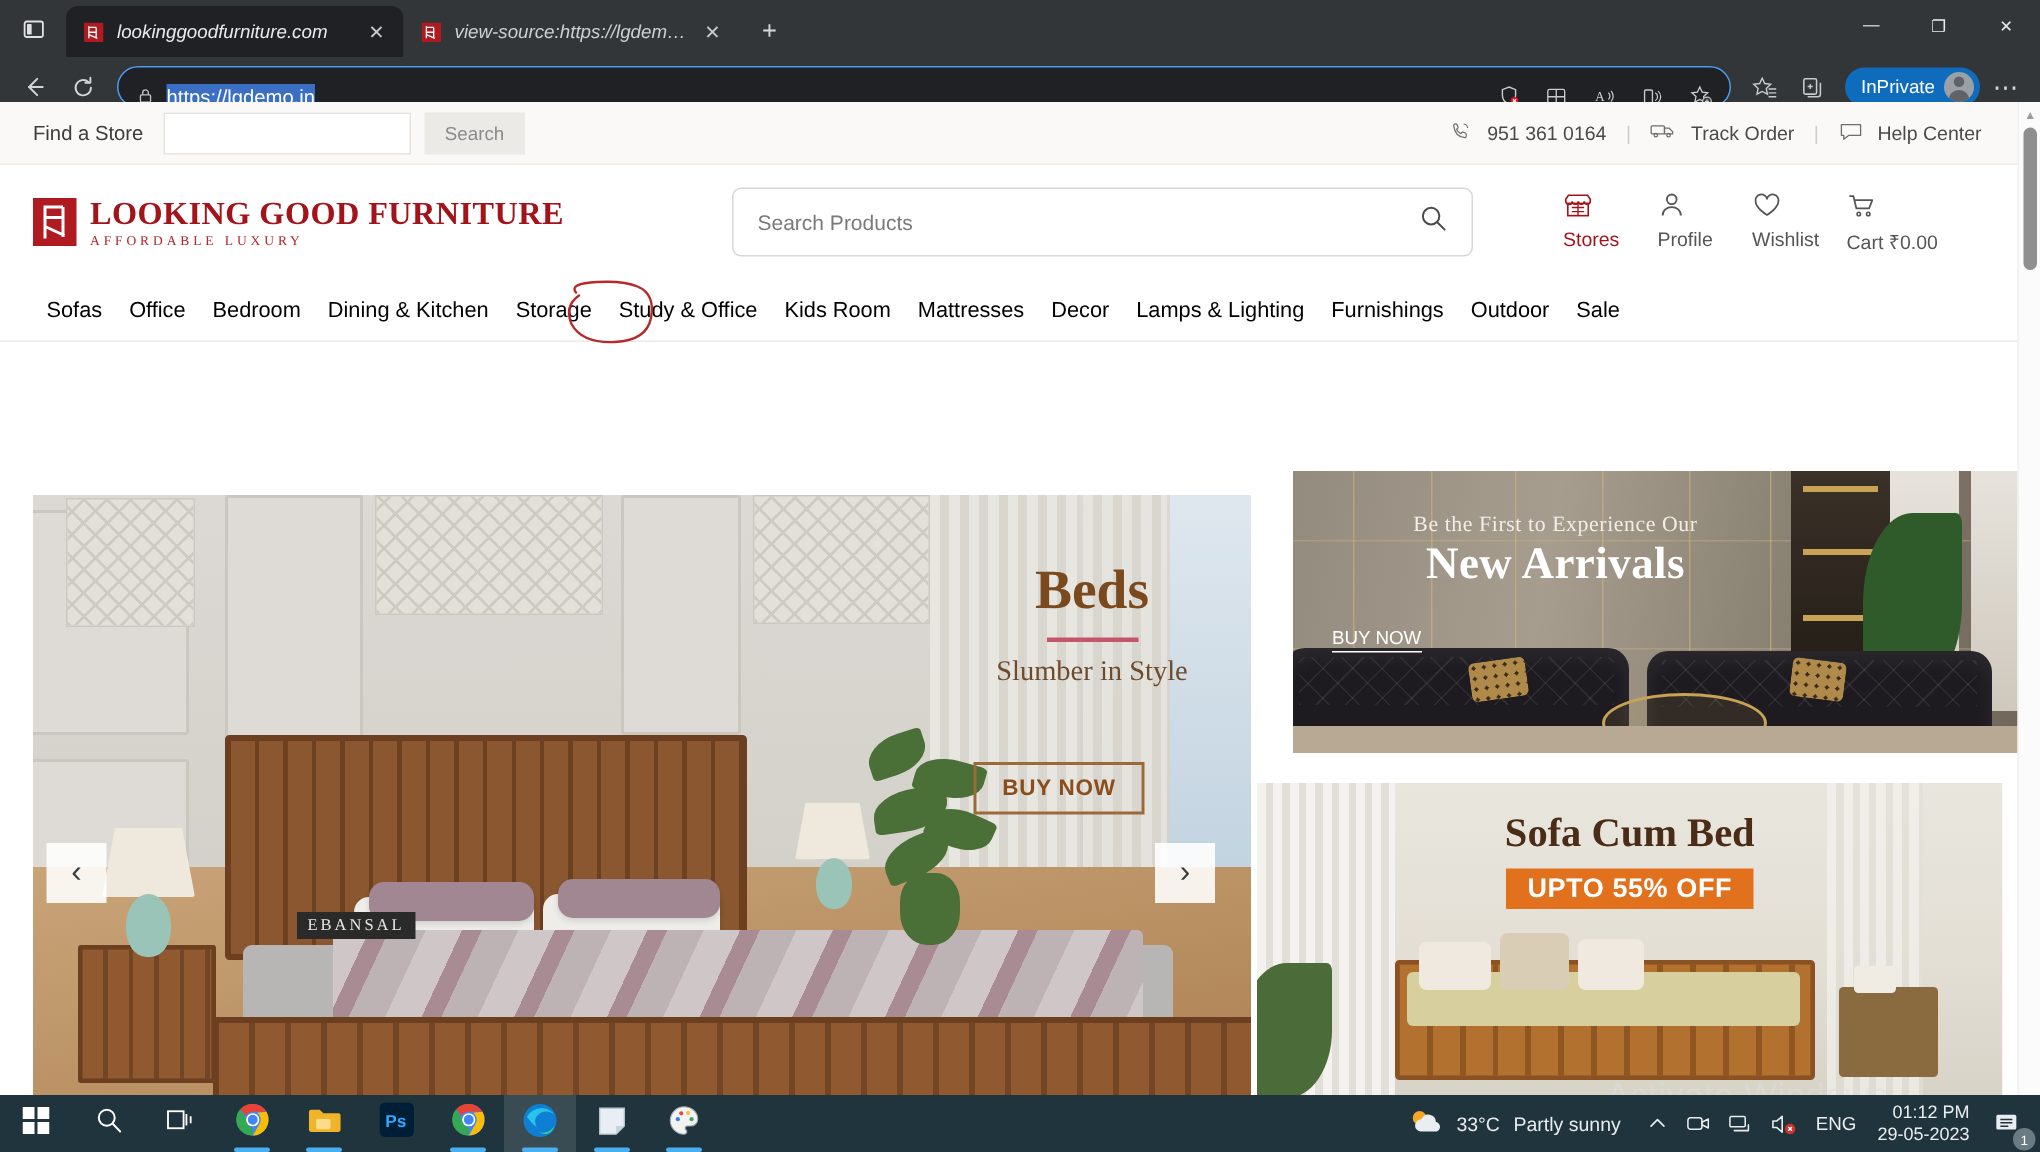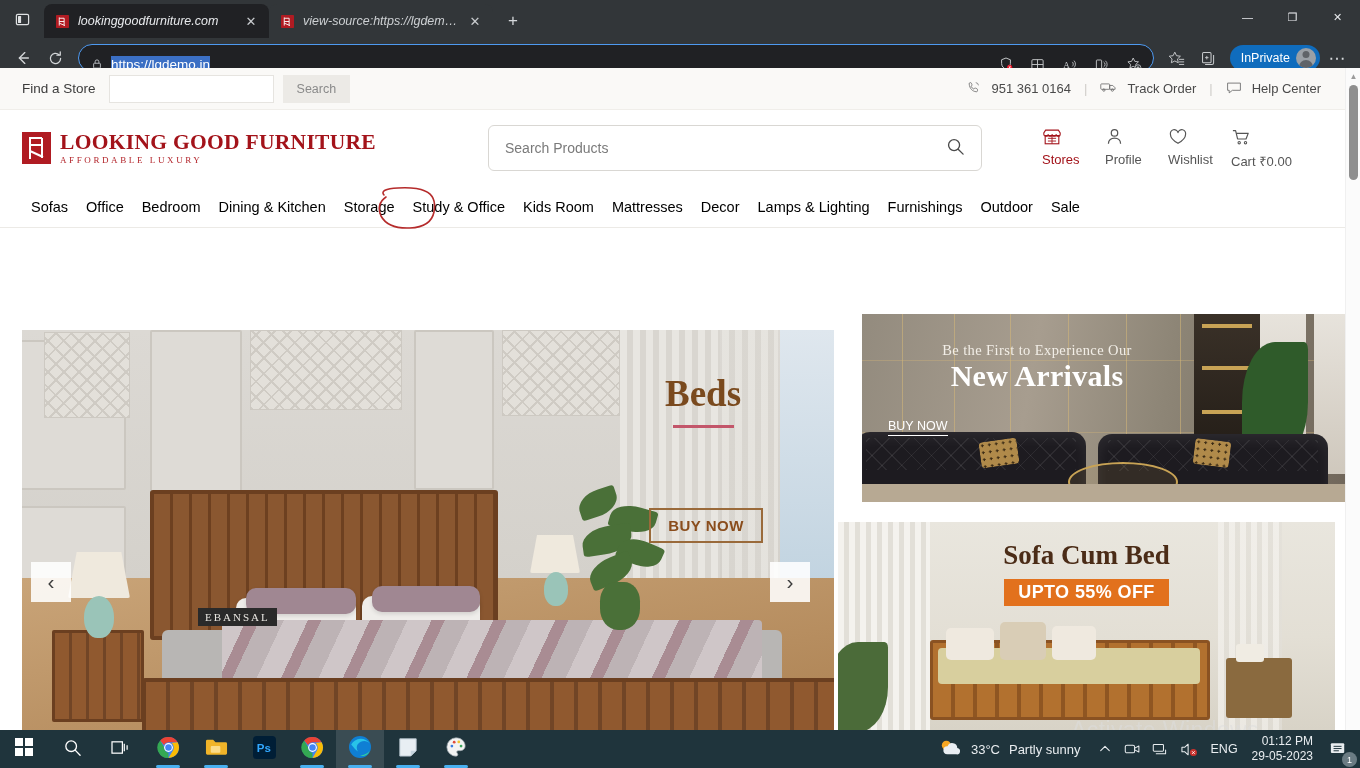--- a/index.html
+++ b/index.html
@@ -448,23 +448,24 @@
           <div class="leaf" style="left:556px;top:160px;width:40px;height:26px;transform:rotate(-18deg);"></div>
           <div class="leaf" style="left:588px;top:176px;width:46px;height:26px;transform:rotate(16deg);"></div>
           <div class="leaf" style="left:560px;top:196px;width:50px;height:28px;transform:rotate(-8deg);"></div>
           <div class="leaf" style="left:596px;top:210px;width:44px;height:26px;transform:rotate(24deg);"></div>
           <div class="leaf" style="left:566px;top:228px;width:46px;height:26px;transform:rotate(-22deg);"></div>
           <div class="plant-pot" style="left:578px;top:252px;width:40px;height:48px;background:#4a7038;"></div>
 
           <div class="lamp-shade" style="left:508px;top:205px;width:50px;height:38px;clip-path:polygon(14% 0,86% 0,100% 100%,0 100%);"></div>
           <div class="lamp-base" style="left:522px;top:242px;width:24px;height:34px;"></div>
 
-          <div class="hero-copy" style="left:556px;top:42px;width:250px;">
+          <div class="hero-copy" style="left:581px;top:42px;width:250px;">
             <div id="beds-title">Beds</div>
             <div id="beds-rule"></div>
+            <div id="beds-sub">Slumber in Style</div>
           </div>
           <div class="hero-copy" style="left:604px;top:178px;width:160px;">
             <span id="beds-btn">BUY NOW</span>
           </div>
 
           <div class="carousel-arrow" style="left:9px;top:232px;">‹</div>
           <div class="carousel-arrow" style="left:748px;top:232px;">›</div>
         </div>
 
         <div id="hero-right-top">

